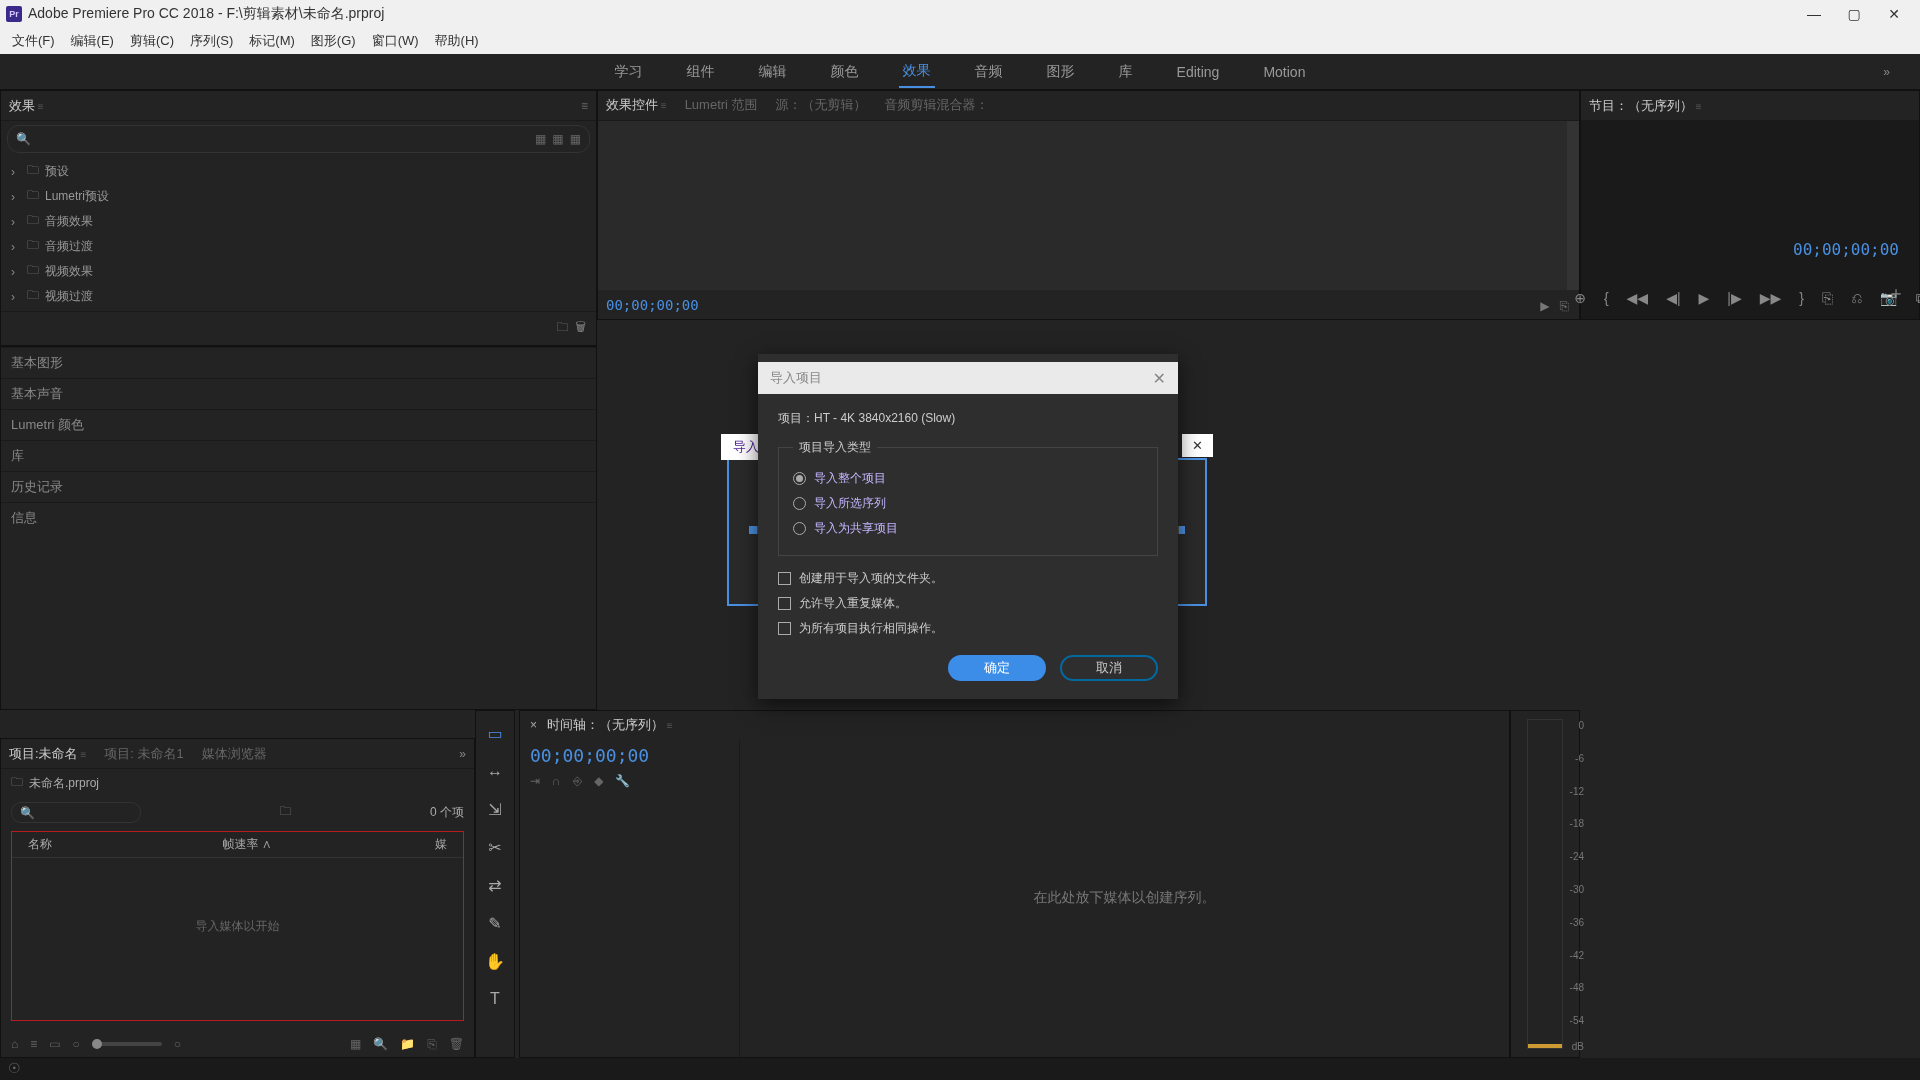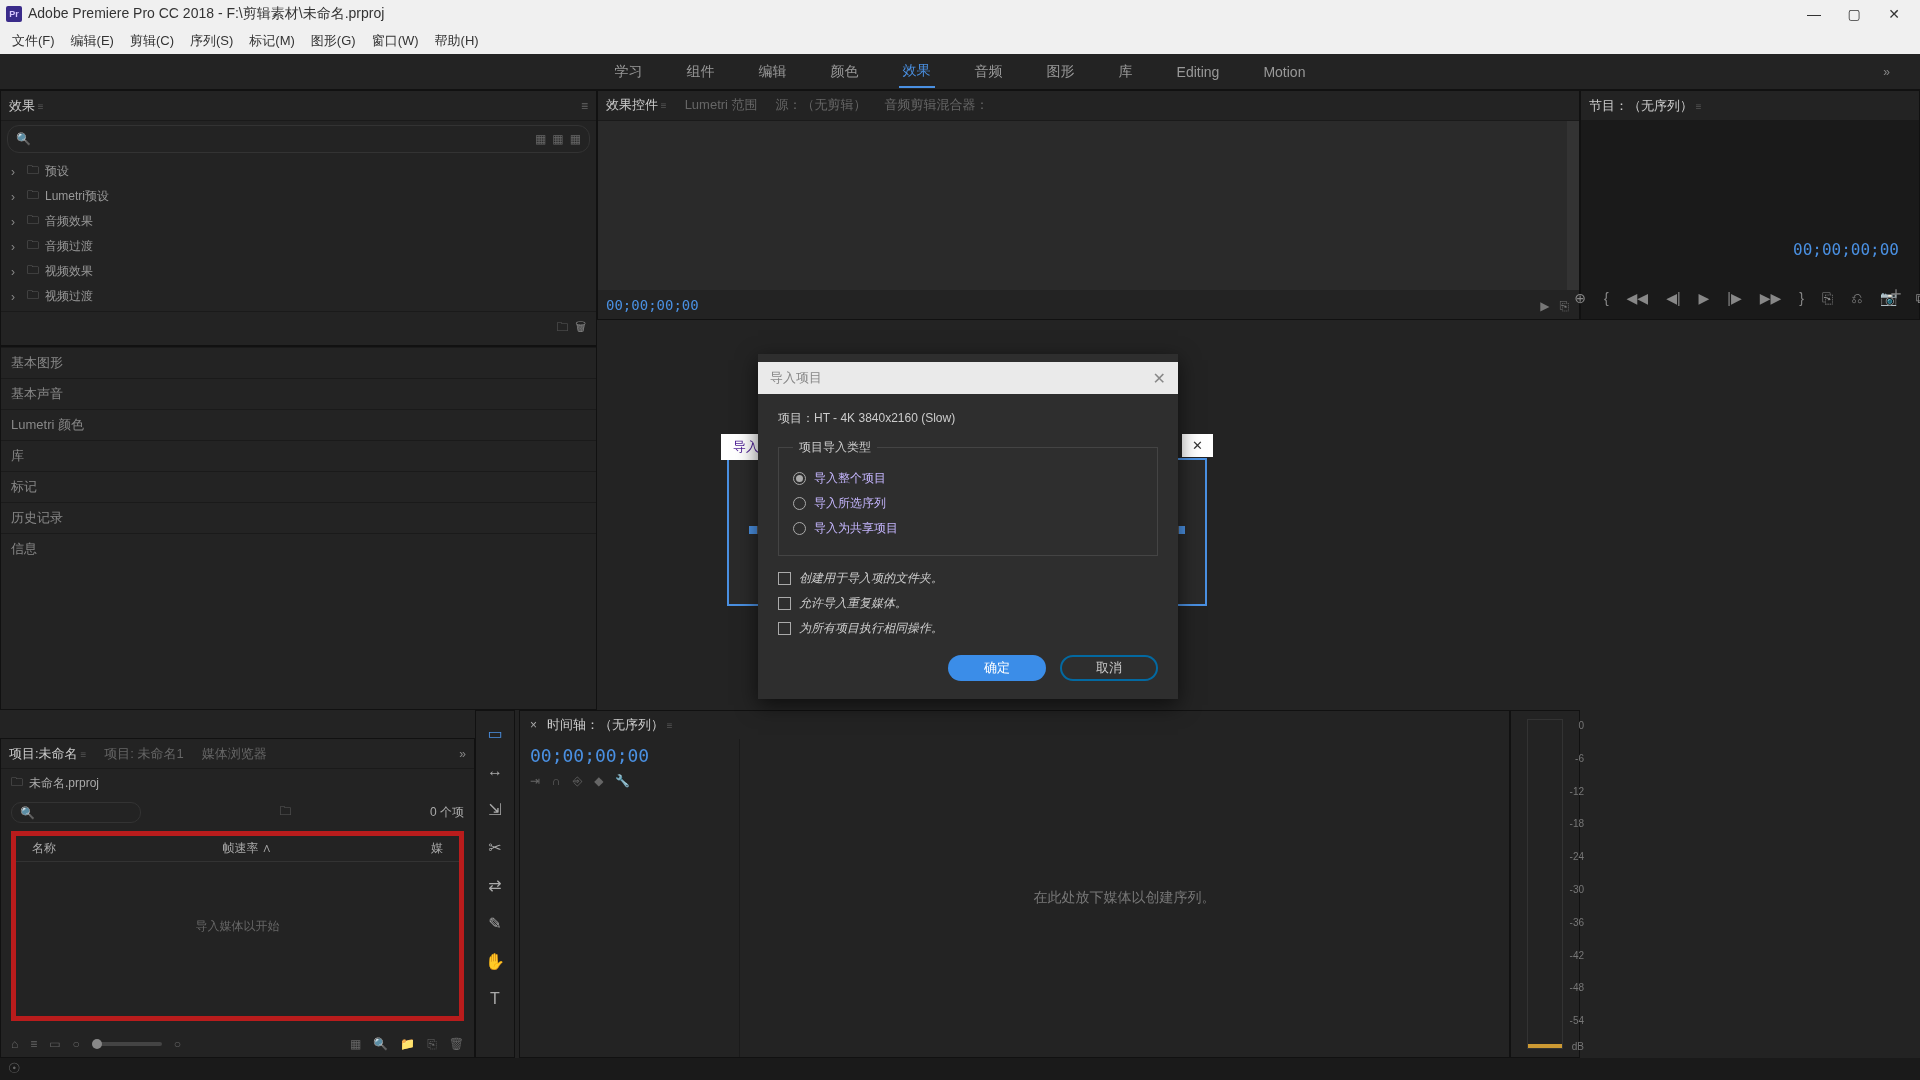--- a/index.html
+++ b/index.html
@@ -69,21 +69,21 @@
 .eright-collapse { padding: 6px 10px; color: #888; border-top: 1px solid #1a1a1a; display: flex; justify-content: space-between; }
 .eright-sections .sec { padding: 6px 10px; border-top: 1px solid #1a1a1a; color: #888; font-size: 13px; }
 
 
 .proj-header { display: flex; align-items: center; padding: 4px 10px; color: #aaa; gap: 6px; }
 .proj-header .bin { color: #888; }
 .proj-search-row { display: flex; align-items: center; padding: 4px 10px; justify-content: space-between; }
 .proj-search { display: flex; align-items: center; border: 1px solid #333; border-radius: 10px; padding: 2px 8px; width: 130px; }
 .proj-search input { background: none; border: none; color: #ccc; outline: none; flex: 1; width: 80px; }
 .proj-count { color: #aaa; }
-.proj-table { border: 5px solid #b91c1c; margin: 4px 10px; height: 190px; position: relative; }
+.proj-table { border: 1px solid #b91c1c; margin: 4px 10px; height: 190px; position: relative; }
 .proj-thead { display: flex; border-bottom: 1px solid #333; color: #aaa; padding: 4px 16px; }
 .proj-thead .col { flex: 1; }
 .proj-empty { position: absolute; top: 50%; left: 50%; transform: translate(-50%,-50%); color: #666; }
 .proj-footer { position: absolute; bottom: 6px; left: 0; right: 0; display: flex; align-items: center; gap: 12px; padding: 0 10px; color: #666; }
 .proj-footer .spacer { flex: 1; }
 .proj-footer .slider { width: 70px; height: 4px; background: #444; border-radius: 2px; position: relative; }
 .proj-footer .slider::before { content: ""; position: absolute; left: 0; top: -3px; width: 10px; height: 10px; background: #888; border-radius: 50%; }
 
 
 .toolstrip { width: 40px; background: #232323; border: 1px solid #111; display: flex; flex-direction: column; align-items: center; padding-top: 10px; gap: 14px; color: #ccc; }
@@ -115,21 +115,21 @@
 .modal { position: absolute; left: 758px; top: 354px; width: 420px; background: #2e2e2e; box-shadow: 0 6px 20px rgba(0,0,0,0.6); }
 .modal-title { height: 32px; background: #eaeaea; color: #888; display: flex; align-items: center; padding: 0 12px; font-size: 13px; justify-content: space-between; margin-top: 8px; }
 .modal-title .close { color: #888; font-size: 16px; }
 .modal-body { padding: 16px 20px 18px; }
 .modal-body .proj-line { color: #ccc; margin-bottom: 12px; }
 .modal-body fieldset { border: 1px solid #444; padding: 10px 14px 14px; margin-bottom: 10px; }
 .modal-body fieldset legend { color: #ccc; padding: 0 6px; }
 .modal-body .radio-row { display: flex; align-items: center; gap: 8px; padding: 4px 0; color: #c4b5fd; }
 .modal-body .radio { width: 13px; height: 13px; border-radius: 50%; border: 1.5px solid #aaa; position: relative; }
 .modal-body .radio.checked::after { content:""; position:absolute; inset:2px; background:#aaa; border-radius:50%; }
-.modal-body .check-row { display: flex; align-items: center; gap: 8px; padding: 4px 0; color: #ccc; font-style: italic; }
+.modal-body .check-row { display: flex; align-items: center; gap: 8px; padding: 4px 0; color: #ccc; }
 .modal-body .check { width: 13px; height: 13px; border: 1.5px solid #aaa; }
 .modal-buttons { display: flex; gap: 14px; justify-content: flex-end; margin-top: 14px; }
 .modal-buttons .btn { width: 98px; height: 26px; border-radius: 13px; display: flex; align-items: center; justify-content: center; font-size: 13px; }
 .modal-buttons .btn.primary { background: #3b8de8; color: #fff; }
 .modal-buttons .btn.secondary { border: 2px solid #0369a1; color: #ccc; }
 
 
 .bottom-row { display: grid; grid-template-columns: 475px 44px 1fr 70px; grid-column: 1 / 3; }
 .right-side { grid-row: 1 / 3; display:flex; flex-direction:column; }
 </style>
@@ -268,21 +268,20 @@
           <span>🗀</span>&nbsp;
           <span>🗑</span>
         </span>
       </div>
     </div>
     <div class="panel eright-sections" style="flex:1;">
       <div class="sec">基本图形</div>
       <div class="sec">基本声音</div>
       <div class="sec">Lumetri 颜色</div>
       <div class="sec">库</div>
-      <div class="sec">标记</div>
       <div class="sec">历史记录</div>
       <div class="sec">信息</div>
     </div>
   </div>
 
   <div class="bottom-row">
 
     <div class="panel" style="position:relative;margin-top:28px;">
       <div class="panel-tabs">
         <span class="panel-tab active"><span>项目:未命名</span><span class="tab-menu"></span></span>

